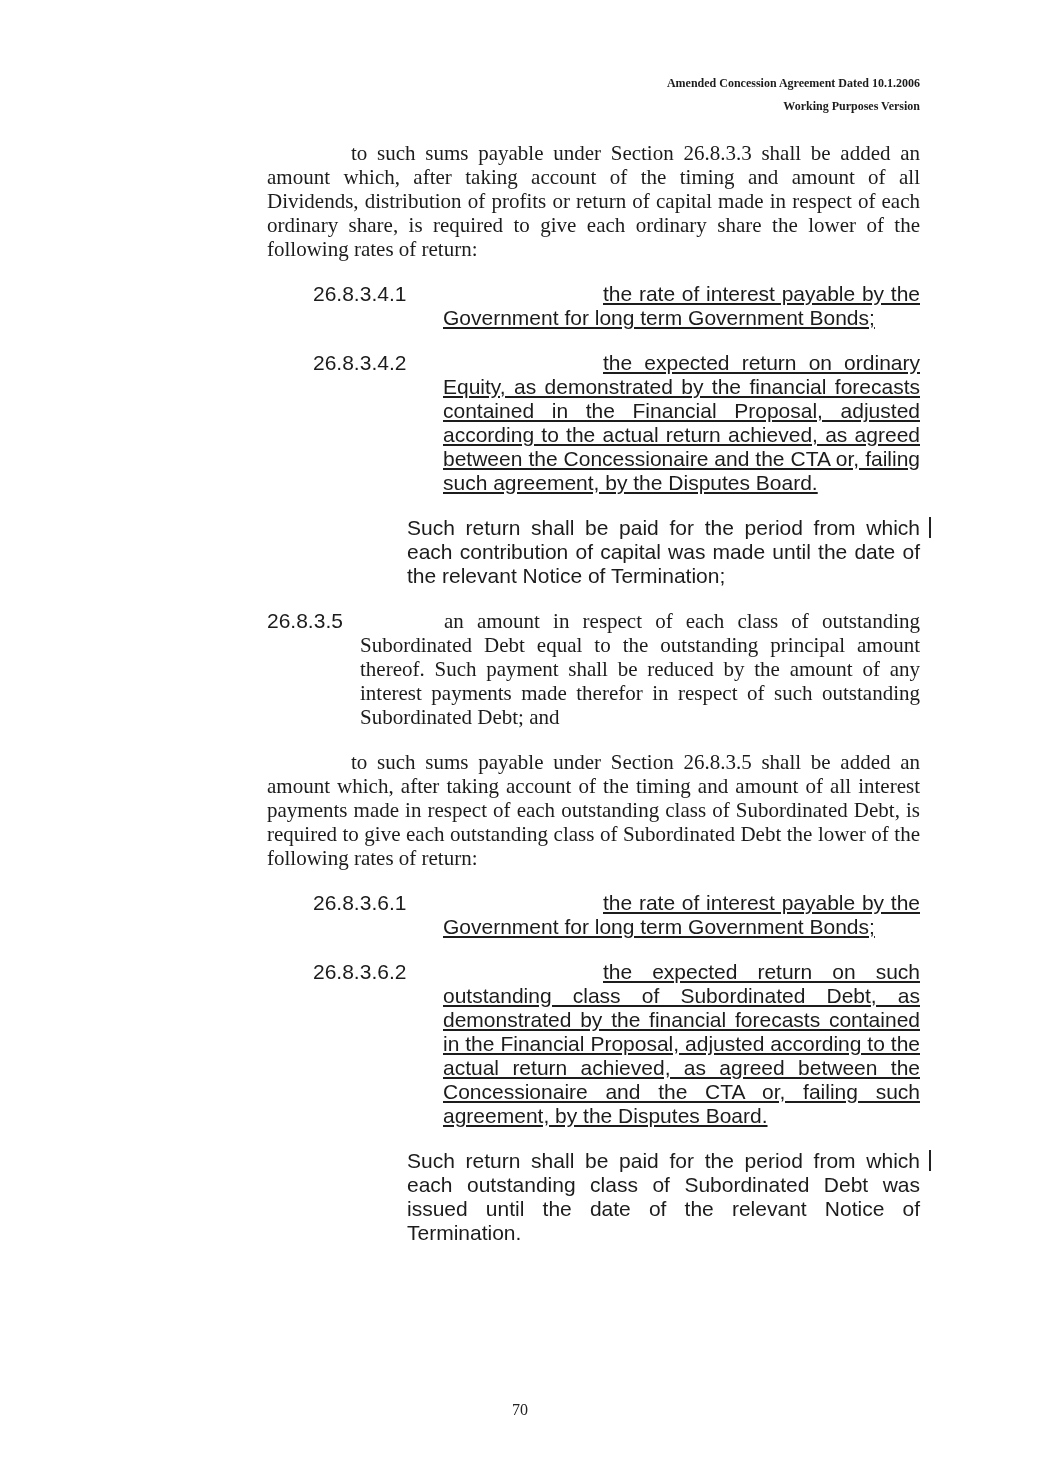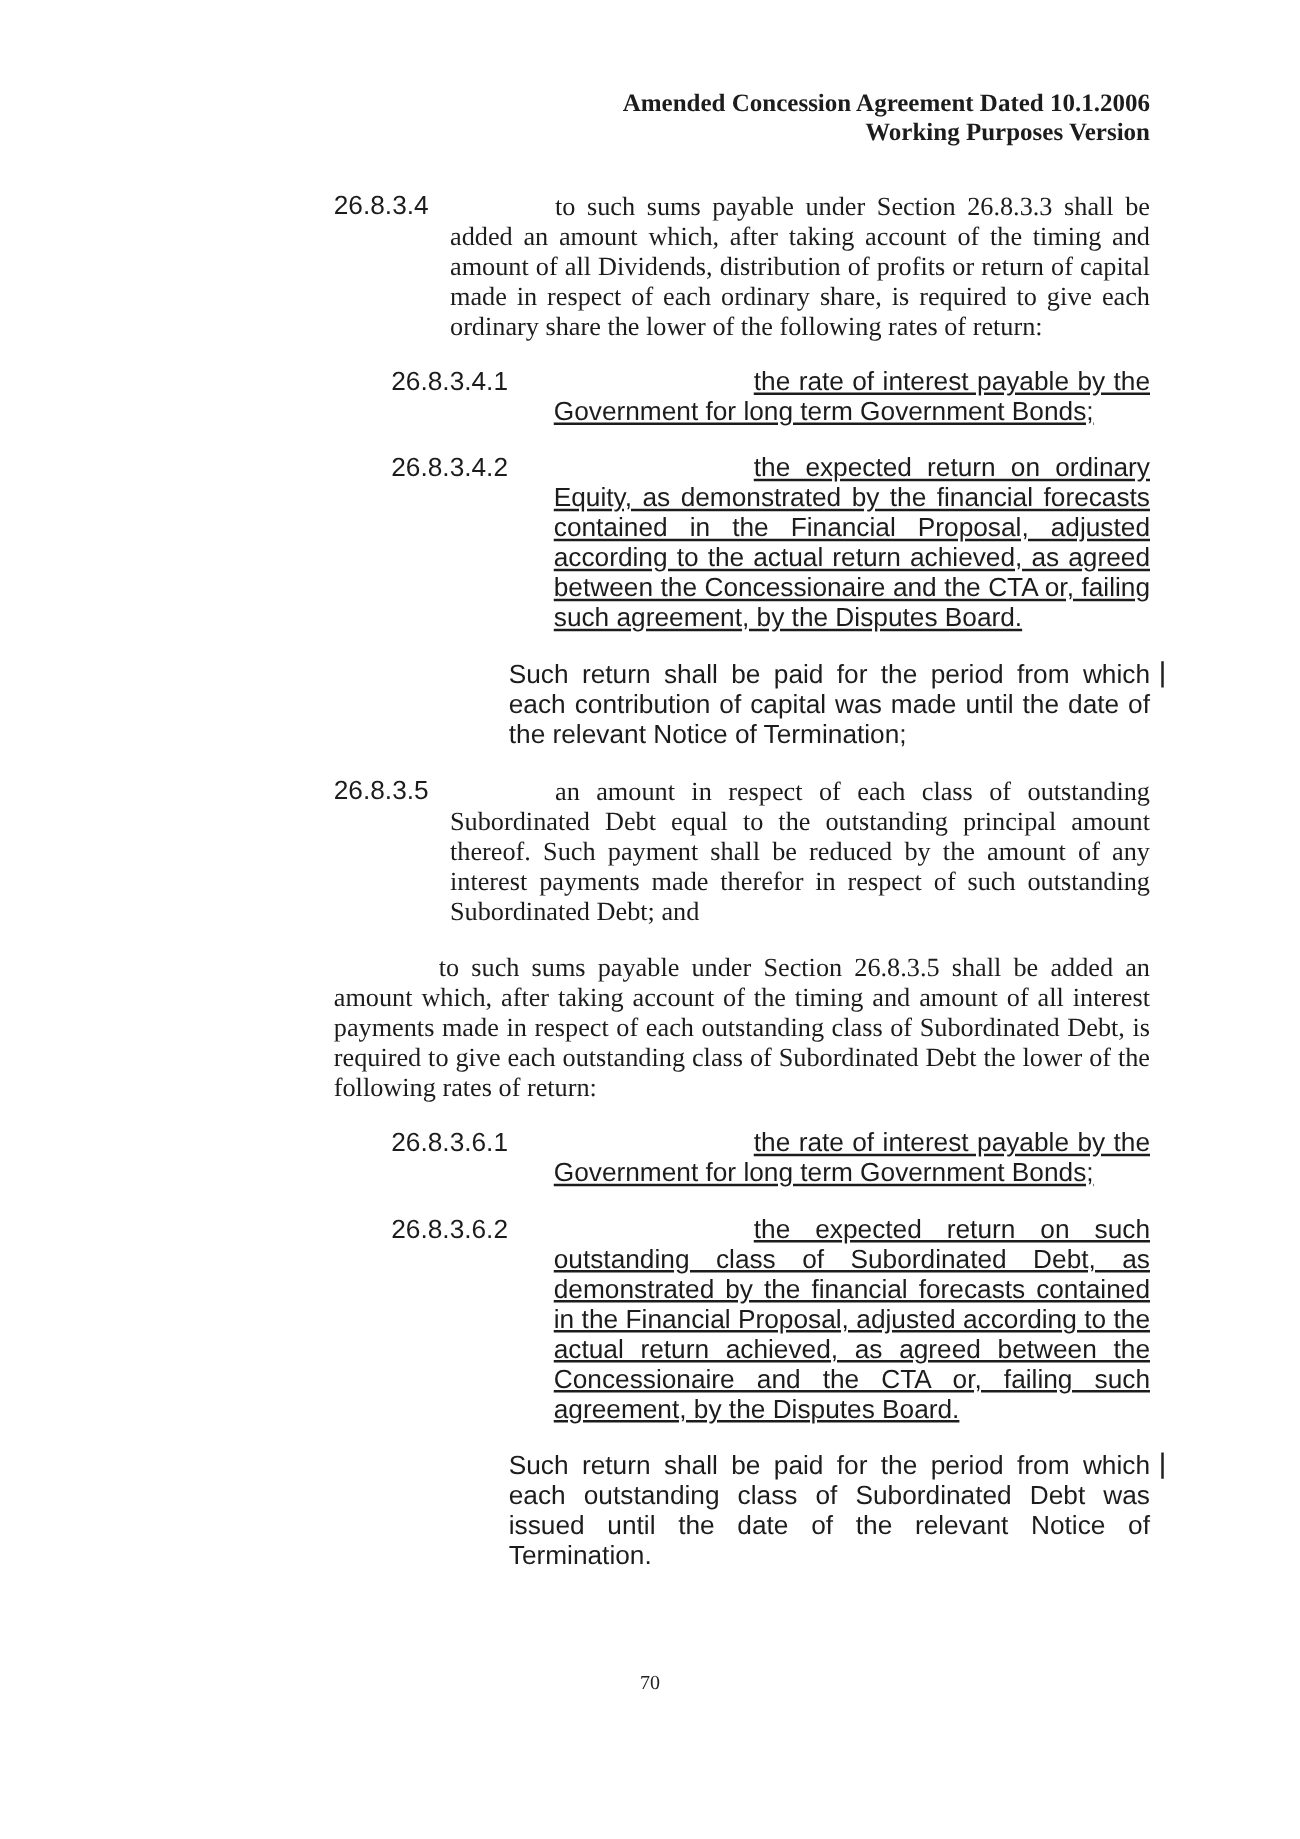--- a/index.html
+++ b/index.html
@@ -15,24 +15,24 @@
     position: relative;
     width: 1040px;
     height: 1471px;
     box-sizing: border-box;
     padding: 72px 120px 0 267px;
     background: #ffffff;
   }
   .doc-header {
     font-family: "Liberation Serif", serif;
     font-weight: bold;
-    font-size: 20px;
+    font-size: 12px;
     line-height: 23px;
     text-align: right;
-    margin-bottom: 35px;
+    margin-bottom: 23px;
   }
   .content { }
   .sec {
     position: relative;
     display: flex;
     font-size: 21px;
     line-height: 24px;
     margin: 0 0 21px 0;
   }
   .sec .num {
@@ -54,42 +54,41 @@
     position: absolute;
     right: -11px;
     top: 1px;
     width: 2px;
     height: 21px;
     background: #222222;
   }
   .footer {
     position: absolute;
     left: 0;
-    top: 1338px;
+    top: 1401px;
     width: 1040px;
     text-align: center;
     font-family: "Liberation Serif", serif;
     font-size: 16px;
     color: #222222;
   }
 </style>
 </head>
 <body>
 
 <div class="page">
 
   <div class="doc-header">
     <div>Amended Concession Agreement Dated 10.1.2006</div>
     <div>Working Purposes Version</div>
   </div>
 
   <div class="content">
 
     <div class="sec lvl1">
-      <span class="num">26.8.3.4</span>
       <p class="body">to such sums payable under Section 26.8.3.3 shall be added an amount which, after taking account of the timing and amount of all Dividends, distribution of profits or return of capital made in respect of each ordinary share, is required to give each ordinary share the lower of the following rates of return:</p>
     </div>
 
     <div class="sec lvl2">
       <span class="num">26.8.3.4.1</span>
       <p class="body">the rate of interest payable by the Government for long term Government Bonds;</p>
     </div>
 
     <div class="sec lvl2">
       <span class="num">26.8.3.4.2</span>

